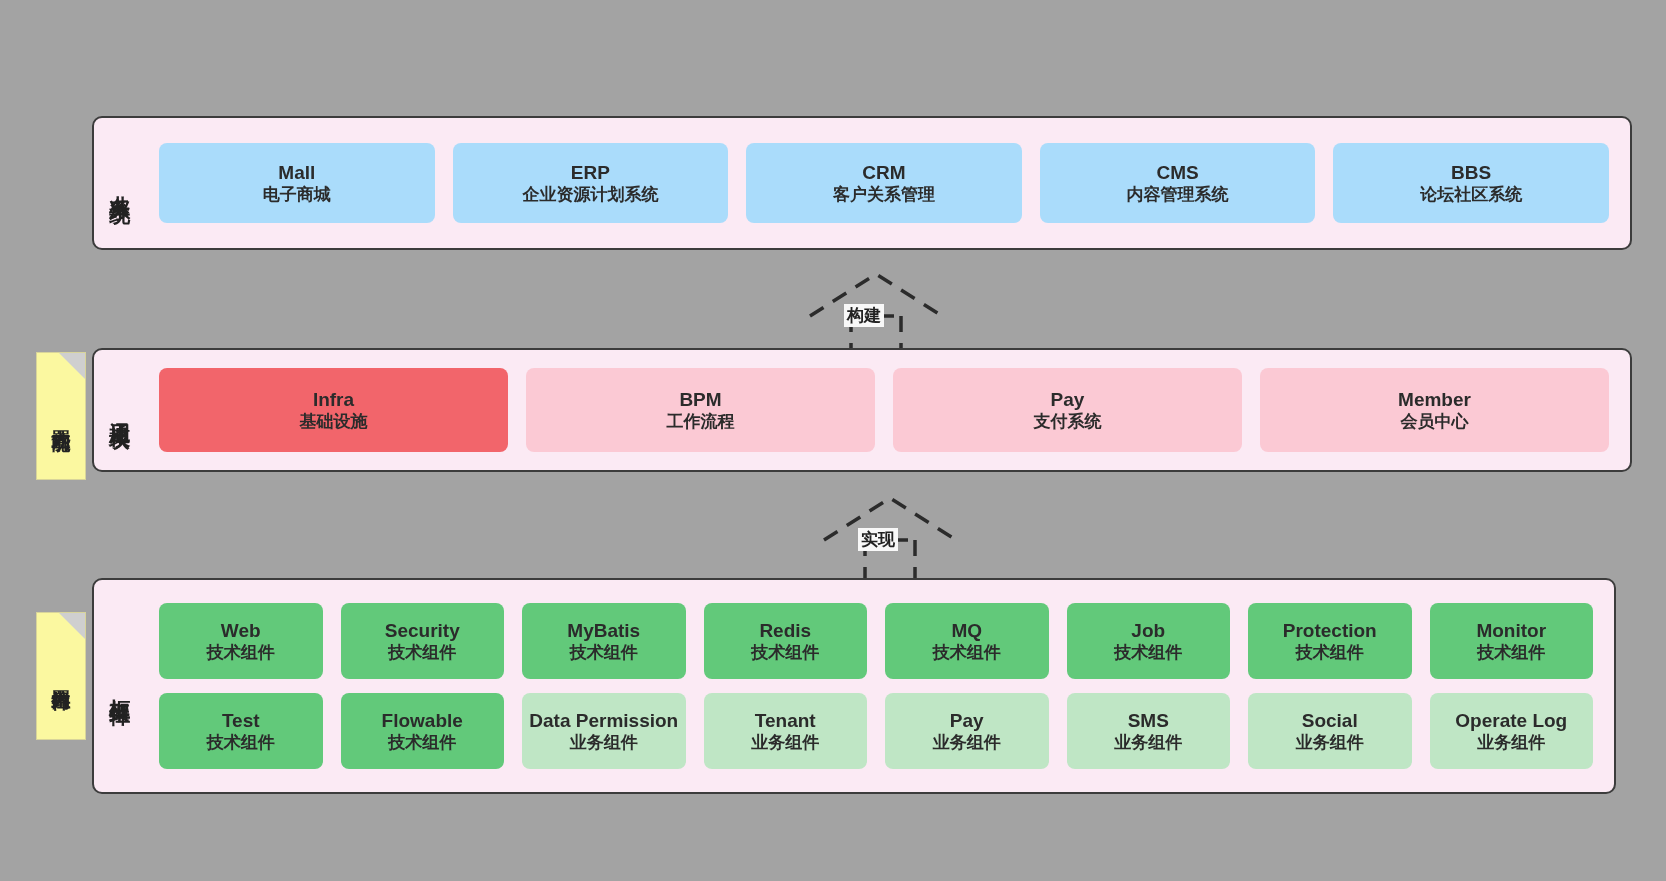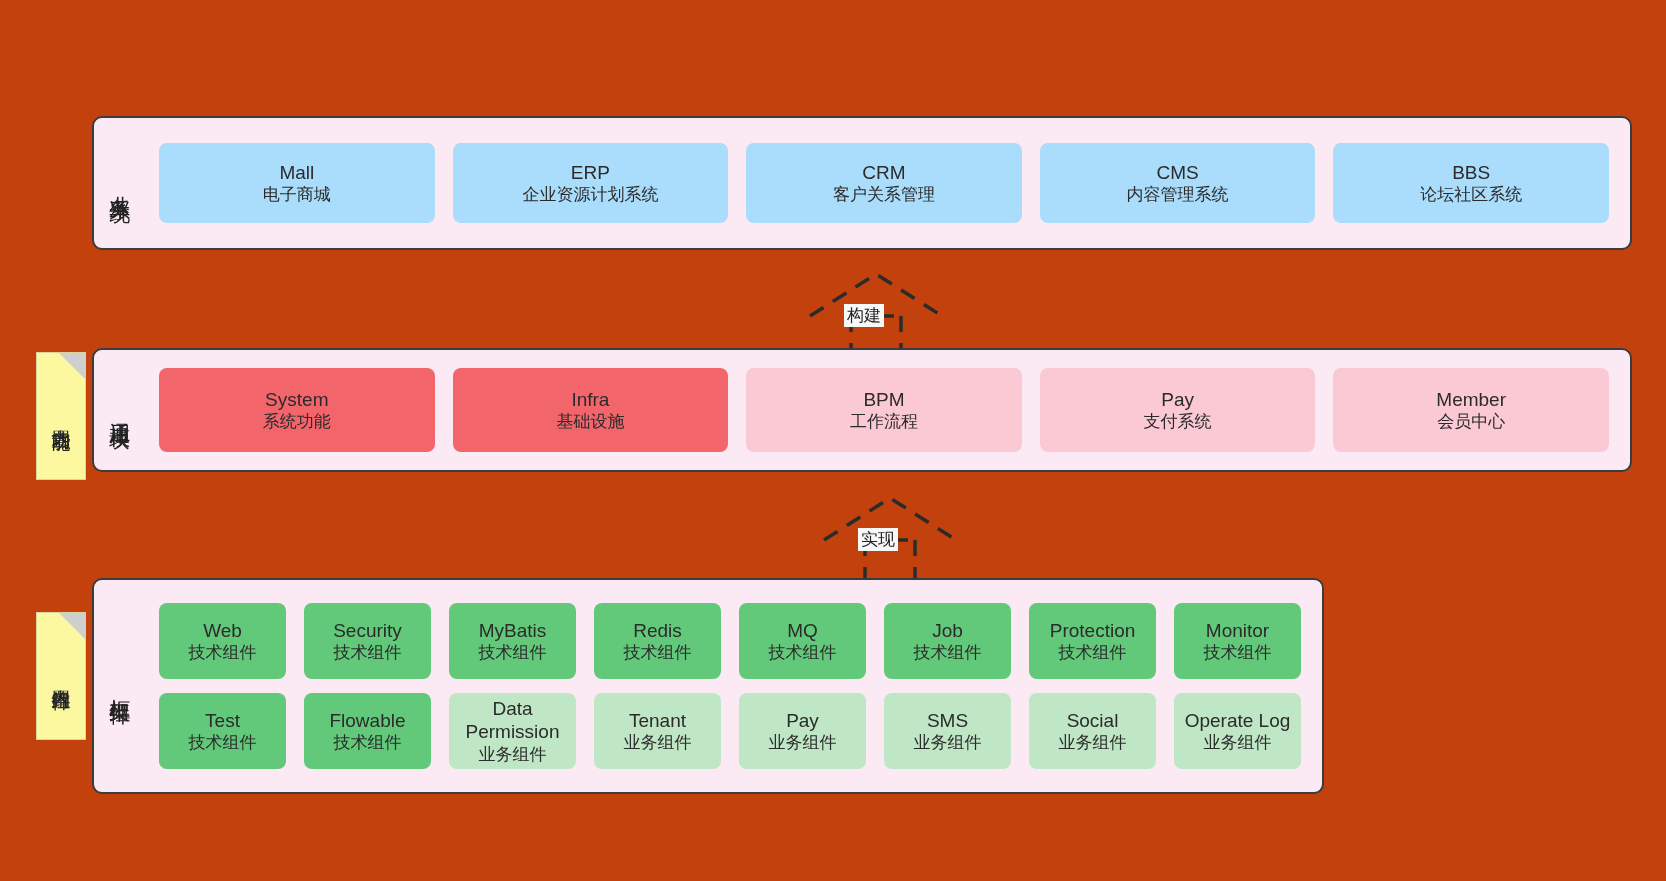--- a/index.html
+++ b/index.html
@@ -5,22 +5,23 @@
   * { box-sizing: border-box; }
   html, body {
     margin: 0; padding: 0;
     background: #f8f8f8;
     font-family: "Liberation Sans", "DejaVu Sans", sans-serif;
   }
   #canvas {
     position: relative;
     width: 1666px;
     height: 881px;
-    background: #c2410c;
+    background: #a3a3a3;
     overflow: hidden;
+    font-weight: bold;
   }
 
   
   .layer {
     position: absolute;
     background: #fbeaf4;
     border: 2px solid #3c3c3c;
     border-radius: 10px;
     display: flex;
     align-items: stretch;
@@ -168,24 +169,20 @@
 
   <div class="sticky" style="left:36px; top:352px; width:50px; height:128px;">
     <span>内置功能</span>
   </div>
 
   <div class="layer row-module" style="left:92px; top:348px; width:1540px; height:124px;">
     <div class="layer-title">通用模块</div>
     <div class="layer-body">
 
       <div class="card red">
-        <span class="t1">System</span>
-        <span class="t2">系统功能</span>
-      </div>
-      <div class="card red">
         <span class="t1">Infra</span>
         <span class="t2">基础设施</span>
       </div>
       <div class="card pink">
         <span class="t1">BPM</span>
         <span class="t2">工作流程</span>
       </div>
       <div class="card pink">
         <span class="t1">Pay</span>
         <span class="t2">支付系统</span>
@@ -203,21 +200,21 @@
       <path d="M 14 48 L 80 6 L 146 48" fill="none" stroke="#2b2b2b" stroke-width="3.5" stroke-dasharray="16 11" stroke-linecap="butt"></path>
       <path d="M 55 48 L 55 92 M 55 48 L 105 48 M 105 48 L 105 92" fill="none" stroke="#2b2b2b" stroke-width="3.5" stroke-dasharray="16 11"></path>
     </svg>
     <div class="gen-label" style="left:48px; top:36px;">实现</div>
   </div>
 
   <div class="sticky" style="left:36px; top:612px; width:50px; height:128px;">
     <span>内置组件</span>
   </div>
 
-  <div class="layer" style="left:92px; top:578px; width:1232px; height:216px;">
+  <div class="layer" style="left:92px; top:578px; width:1524px; height:216px;">
     <div class="layer-title">框架组件</div>
 
     <div class="comp-grid">
 
       <div class="comp-row">
         <div class="card green">
           <span class="t1">Web</span>
           <span class="t2">技术组件</span>
         </div>
         <div class="card green">

